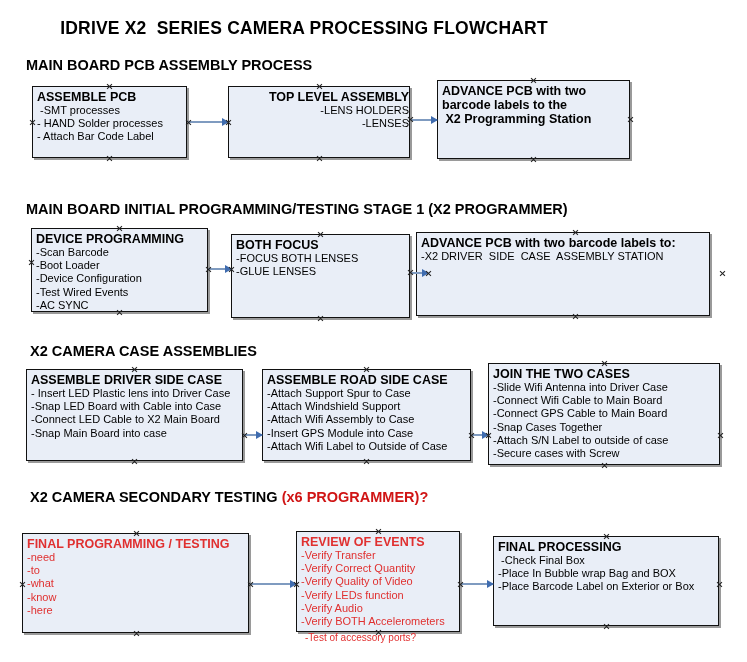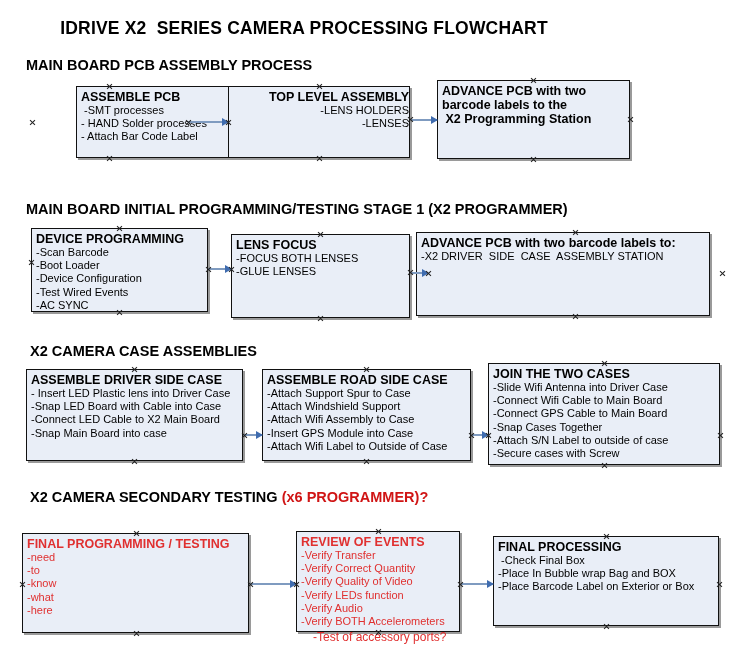--- a/index.html
+++ b/index.html
@@ -67,22 +67,22 @@
     display: block;
   }
   .node-inner {
     padding: 3px 0 0 4px;
   }
   .node.red .title { color: #e03030; }
   .node.red .line { color: #e03030; }
 
   .node .overflow-line {
     position: absolute;
-    left: 16px;
-    font-size: 12px;
+    left: 8px;
+    font-size: 10px;
     line-height: 13.2px;
     white-space: pre;
     color: #e03030;
   }
 
   
   .conn {
     position: absolute;
     height: 2px;
     background: #7f9bc0;
@@ -118,21 +118,21 @@
 </style>
 </head>
 <body>
 
 <div id="canvas">
 
   <div class="main-title">IDRIVE X2  SERIES CAMERA PROCESSING FLOWCHART</div>
 
   <div class="section-title" style="left:26px; top:57px;">MAIN BOARD PCB ASSEMBLY PROCESS</div>
 
-  <div class="node" style="left:32px; top:86px; width:155px; height:72px;margin-left:44px;">
+  <div class="node" style="left:32px; top:86px; width:155px; height:72px;">
     <div class="node-inner">
       <span class="title">ASSEMBLE PCB</span>
       <span class="line"> -SMT processes</span>
       <span class="line">- HAND Solder processes</span>
       <span class="line">- Attach Bar Code Label</span>
     </div>
   </div>
 
   <div class="node" style="left:228px; top:86px; width:182px; height:72px;text-align:right;">
     <div class="node-inner">
@@ -177,21 +177,21 @@
       <span class="line">-Scan Barcode</span>
       <span class="line">-Boot Loader</span>
       <span class="line">-Device Configuration</span>
       <span class="line">-Test Wired Events</span>
       <span class="line">-AC SYNC</span>
     </div>
   </div>
 
   <div class="node" style="left:231px; top:234px; width:179px; height:84px;">
     <div class="node-inner">
-      <span class="title">LENS FOCUS</span>
+      <span class="title">BOTH FOCUS</span>
       <span class="line">-FOCUS BOTH LENSES</span>
       <span class="line">-GLUE LENSES</span>
     </div>
   </div>
 
   <div class="node" style="left:416px; top:232px; width:294px; height:84px;">
     <div class="node-inner">
       <span class="title">ADVANCE PCB with two barcode labels to:</span>
       <span class="line">-X2 DRIVER  SIDE  CASE  ASSEMBLY STATION</span>
     </div>
@@ -270,22 +270,22 @@
   <div class="anchor" style="left:488px; top:435px;"></div>
   <div class="anchor" style="left:720px; top:435px;"></div>
 
   <div class="section-title" style="left:30px; top:489px;"><span>X2 CAMERA SECONDARY TESTING </span><span class="accent">(x6 PROGRAMMER)?</span></div>
 
   <div class="node red" style="left:22px; top:533px; width:227px; height:100px;">
     <div class="node-inner">
       <span class="title">FINAL PROGRAMMING / TESTING</span>
       <span class="line">-need</span>
       <span class="line">-to</span>
+      <span class="line">-what</span>
       <span class="line">-know</span>
-      <span class="line">-what</span>
       <span class="line">-here</span>
     </div>
   </div>
 
   <div class="node red" style="left:296px; top:531px; width:164px; height:101px;">
     <div class="node-inner">
       <span class="title">REVIEW OF EVENTS</span>
       <span class="line">-Verify Transfer</span>
       <span class="line">-Verify Correct Quantity</span>
       <span class="line">-Verify Quality of Video</span>

